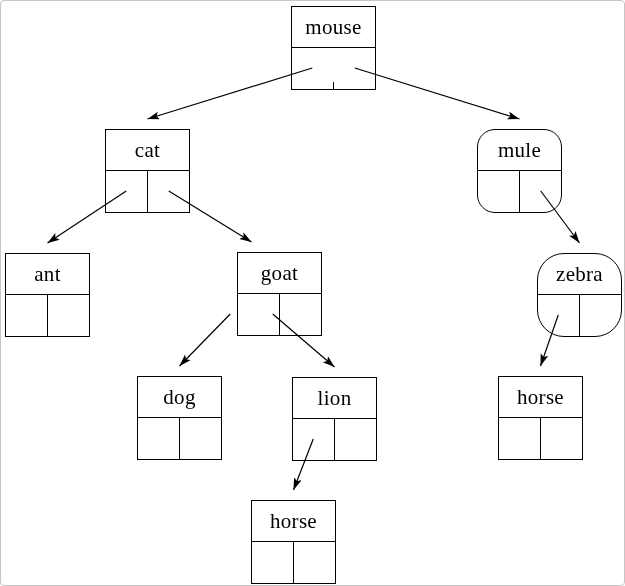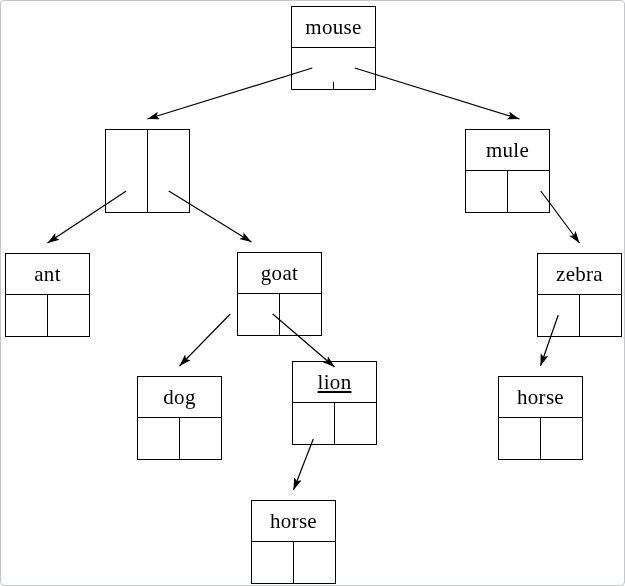--- a/index.html
+++ b/index.html
@@ -66,61 +66,62 @@
       <line x1="312.25" y1="438" x2="292.5" y2="489" stroke="#000000" stroke-width="1.2" marker-end="url(#arrowhead)"></line>
     </svg>
 <div class="node" style="left: 290px; top: 5px; gap: 34px;">
       <div class="nlabel">mouse</div>
       <div class="ncells">
         <div class="cell left"></div>
         <div class="cell right"></div>
       </div>
     </div>
     <div class="node" style="left: 104px; top: 128px;">
+      <div class="nlabel">cat</div>
       <div class="ncells">
         <div class="cell left"></div>
         <div class="cell right"></div>
       </div>
     </div>
-    <div class="node" style="left: 464px; top: 128px;">
+    <div class="node" style="left: 476px; top: 128px; border-radius: 18px;">
       <div class="nlabel">mule</div>
       <div class="ncells">
         <div class="cell left"></div>
         <div class="cell right"></div>
       </div>
     </div>
     <div class="node" style="left: 4px; top: 252px;">
       <div class="nlabel">ant</div>
       <div class="ncells">
         <div class="cell left"></div>
         <div class="cell right"></div>
       </div>
     </div>
     <div class="node" style="left: 208px; top: 251px; margin-left: 28px;">
       <div class="nlabel">goat</div>
       <div class="ncells">
         <div class="cell left"></div>
         <div class="cell right"></div>
       </div>
     </div>
-    <div class="node" style="left: 536px; top: 252px;">
+    <div class="node" style="left: 536px; top: 252px; border-radius: 27px;">
       <div class="nlabel">zebra</div>
       <div class="ncells">
         <div class="cell left"></div>
         <div class="cell right"></div>
       </div>
     </div>
     <div class="node" style="left: 136px; top: 375px;">
       <div class="nlabel">dog</div>
       <div class="ncells">
         <div class="cell left"></div>
         <div class="cell right"></div>
       </div>
     </div>
-    <div class="node" style="left: 291px; top: 360px; text-decoration: underline;">
+    <div class="node" style="left: 291px; top: 376px;">
       <div class="nlabel">lion</div>
       <div class="ncells">
         <div class="cell left"></div>
         <div class="cell right"></div>
       </div>
     </div>
     <div class="node" style="left: 497px; top: 375px;">
       <div class="nlabel">horse</div>
       <div class="ncells">
         <div class="cell left"></div>

